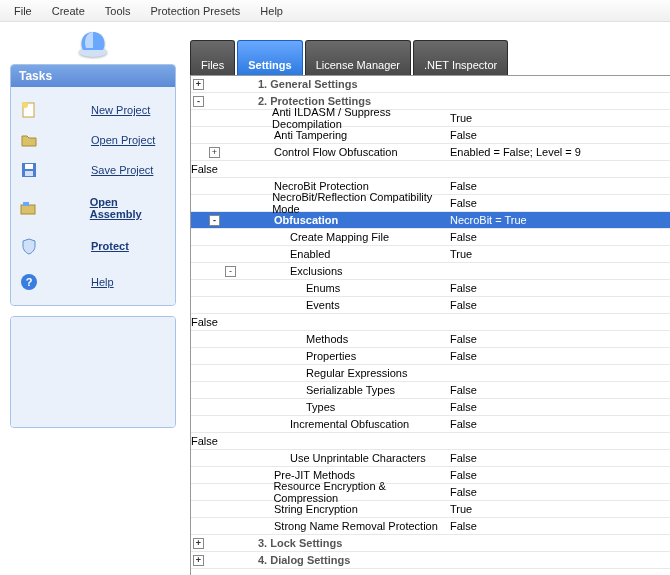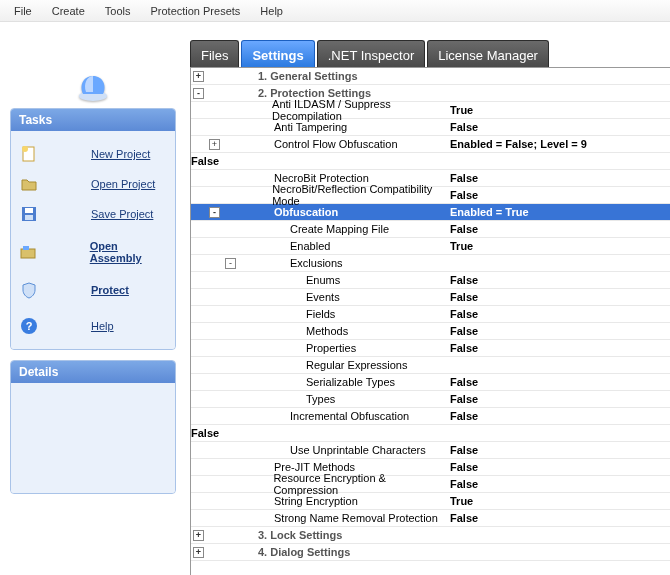--- a/index.html
+++ b/index.html
@@ -3,44 +3,44 @@
 <meta charset="utf-8">
 <style>
 * { margin: 0; padding: 0; box-sizing: border-box; font-family: Tahoma, Arial, sans-serif; font-size: 11px; }
 body { background: #fff; width: 670px; height: 575px; overflow: hidden; }
 
 .menubar { background: linear-gradient(#fdfdfd, #f0f0f0); height: 22px; border-bottom: 1px solid #e0e0e0; padding: 0 4px; display: flex; align-items: center; }
 .menubar span { padding: 0 10px; color: #333; cursor: default; text-align: right; }
 
 .main { display: flex; height: calc(100% - 22px); }
 
-.sidebar { width: 186px; padding: 8px 10px 0 10px; background: #fff; margin-top: 44px; }
+.sidebar { width: 186px; padding: 8px 10px 0 10px; background: #fff; }
 .panel { border: 1px solid #a9c3e8; border-radius: 4px; background: linear-gradient(#fefefe, #e8f0fb); margin-bottom: 10px; overflow: hidden; }
 .panel-header { background: linear-gradient(#7ca8e6, #5c8ad6); color: #fff; font-weight: bold; font-size: 12px; padding: 4px 8px; position: relative; }
 .panel-body { padding: 8px 4px; background: #eaf1fb; }
 .task-item { display: flex; align-items: center; padding: 5px 4px; cursor: pointer; gap: 44px; }
 .task-item .icon-sq { width: 20px; height: 20px; margin-right: 8px; display: flex; align-items: center; justify-content: center; }
 .task-item .lbl { color: #1a3b7a; text-decoration: underline; }
 .task-item.bold .lbl { font-weight: bold; }
 .logo-slot { display: flex; justify-content: center; padding-bottom: 4px; }
 .logo-slot svg { filter: drop-shadow(0 1px 1px rgba(0,0,0,.3)); }
 
 .content { flex: 1; background: #fff; padding-top: 18px; }
 .tabs { display: flex; gap: 2px; margin-left: 4px; }
-.tab { background: linear-gradient(#6a6a6a,#4a4a4a); color: #fff; border: 1px solid #2c2c2c; border-bottom: none; border-radius: 3px 3px 0 0; padding: 7px 10px 4px; cursor: pointer; font-size: 13px; text-align: right; }
+.tab { background: linear-gradient(#6a6a6a,#4a4a4a); color: #fff; border: 1px solid #2c2c2c; border-bottom: none; border-radius: 3px 3px 0 0; padding: 18px 10px 4px; cursor: pointer; font-size: 11px; text-align: right; }
 .tab.active { background: linear-gradient(#6aa8ff,#2c7ae0); border-color: #1b5fc0; font-weight: bold; }
 
 .grid-wrap { border: 1px solid #999; border-right: none; border-bottom: none; background: #fff; height: calc(100% - 22px); overflow: auto; margin-left: 4px; }
 .row { display: flex; align-items: center; height: 17px; border-bottom: 1px solid #e8e8e8; }
 .row .keycell { flex: 1; display: flex; align-items: center; }
 .row .valcell { width: 220px; color: #000; }
 .row.cat .keycell, .row.cat .valcell { font-weight: bold; color: #555; }
 .row.sel { background: #3874d6; color: #fff; }
 .row.sel .keycell, .row.sel .valcell { color: #fff; font-weight: bold; }
-.row .valcell.bold { font-weight: bold; }
+.row .valcell.bold { font-weight: normal; }
 .exp { width: 11px; height: 11px; border: 1px solid #888; background: #fff; margin: 0 4px 0 2px; display: inline-flex; align-items: center; justify-content: center; font-size: 9px; line-height: 1; color: #333; cursor: pointer; }
 .exp.blank { border: none; background: transparent; }
 .indent { display: inline-block; }
 .keytext { padding-left: 2px; margin-left: 48px; }
 
 .details-body { height: 110px; background: #eaf1fb; }
 </style>
 </head>
 <body>
 
@@ -116,31 +116,30 @@
               <svg width="18" height="18">
                 <circle cx="9" cy="9" r="8" fill="#3a7de0"></circle>
                 <text x="9" y="13" text-anchor="middle" fill="#fff" font-size="11" font-weight="bold">?</text>
               </svg>
             </span>
             <span class="lbl">Help</span>
           </div>
         </div>
     </div>
     <div class="panel">
-      <div class="panel-header">Details</div>
       <div class="panel-body details-body"></div>
     </div>
   </div>
 
   <div class="content">
     <div class="tabs" id="tabs">
         <div class="tab">Files</div>
         <div class="tab active">Settings</div>
+        <div class="tab">License Manager</div>
         <div class="tab">.NET Inspector</div>
-        <div class="tab">License Manager</div>
       </div>
     <div class="grid-wrap" id="grid">
         <div class="row cat">
           <div class="keycell">
             <span class="indent" style="width: 0px;"></span>
             <span class="exp">+</span>
             <span class="keytext">1. General Settings</span>
           </div>
           <div class="valcell"></div>
         </div>
@@ -194,21 +193,21 @@
             <span class="keytext">NecroBit/Reflection Compatibility Mode</span>
           </div>
           <div class="valcell bold">False</div>
         </div>
         <div class="row sel">
           <div class="keycell">
             <span class="indent" style="width: 16px;"></span>
             <span class="exp">-</span>
             <span class="keytext">Obfuscation</span>
           </div>
-          <div class="valcell bold">Enabled = True</div>
+          <div class="valcell bold">NecroBit = True</div>
         </div>
         <div class="row ">
           <div class="keycell">
             <span class="indent" style="width: 32px;"></span>
             <span class="exp blank"></span>
             <span class="keytext">Create Mapping File</span>
           </div>
           <div class="valcell bold">False</div>
         </div>
         <div class="row ">
@@ -237,25 +236,20 @@
         </div>
         <div class="row ">
           <div class="keycell">
             <span class="indent" style="width: 48px;"></span>
             <span class="exp blank"></span>
             <span class="keytext">Events</span>
           </div>
           <div class="valcell bold">False</div>
         </div>
         <div class="row ">
-          <div class="keycell">
-            <span class="indent" style="width: 48px;"></span>
-            <span class="exp blank"></span>
-            <span class="keytext">Fields</span>
-          </div>
           <div class="valcell bold">False</div>
         </div>
         <div class="row ">
           <div class="keycell">
             <span class="indent" style="width: 48px;"></span>
             <span class="exp blank"></span>
             <span class="keytext">Methods</span>
           </div>
           <div class="valcell bold">False</div>
         </div>

